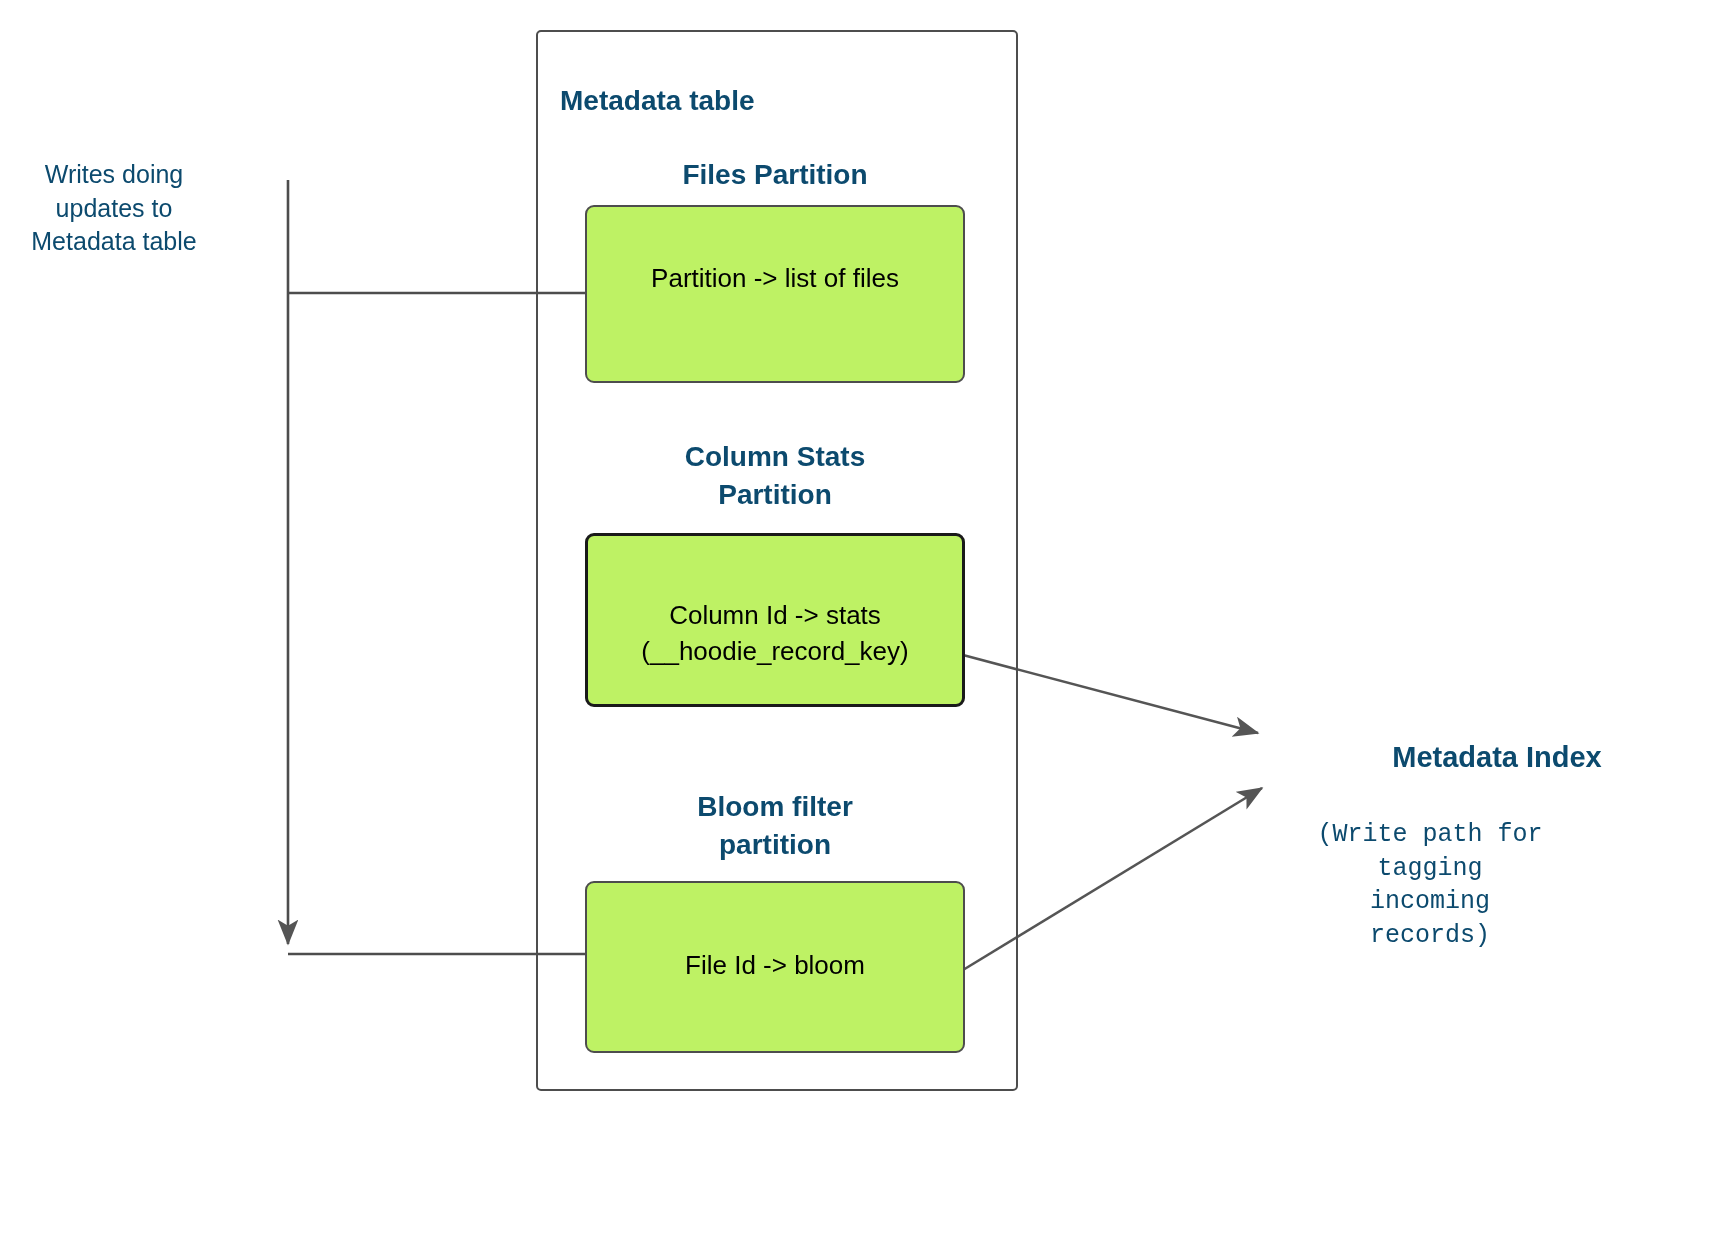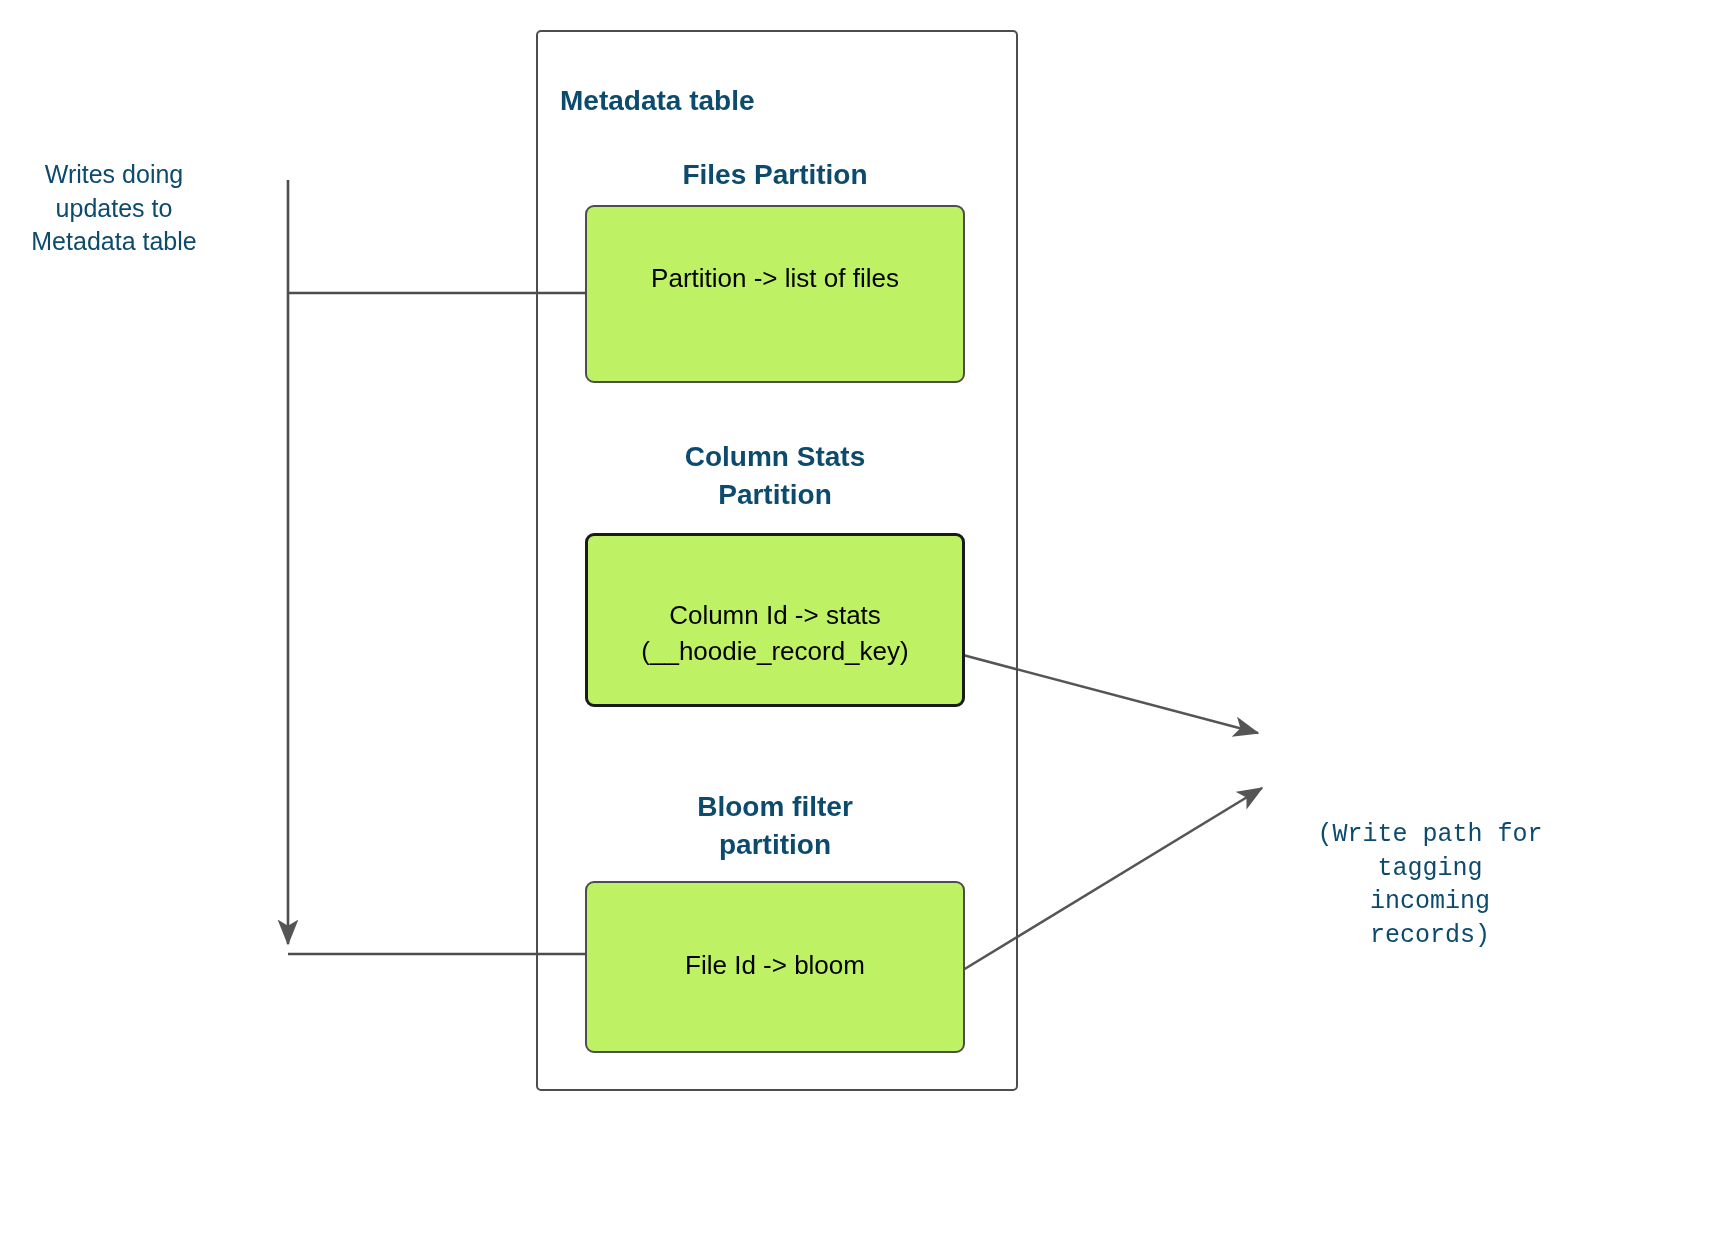--- a/index.html
+++ b/index.html
@@ -107,18 +107,19 @@
 (__hoodie_record_key)</div>
   </div>
 
   <div class="lbl ctr bold" style="left:560px; top:788px; width:430px; font-size:28px;">Bloom filter
 partition</div>
 
   <div class="inner-box" style="left:585px; top:881px; width:380px; height:172px;">
     <div class="inner-text" style="top:64px;">File Id -&gt; bloom</div>
   </div>
 
+  <div class="lbl ctr bold" style="left:1290px; top:738px; width:414px; font-size:29px;">Metadata Index</div>
 
   <div class="lbl ctr" style="left:1310px; top:818px; width:240px; font-size:25px;font-family:Liberation Mono, monospace;">(Write path for
 tagging incoming
 records)</div>
 
 </div>
 
 </body></html>

